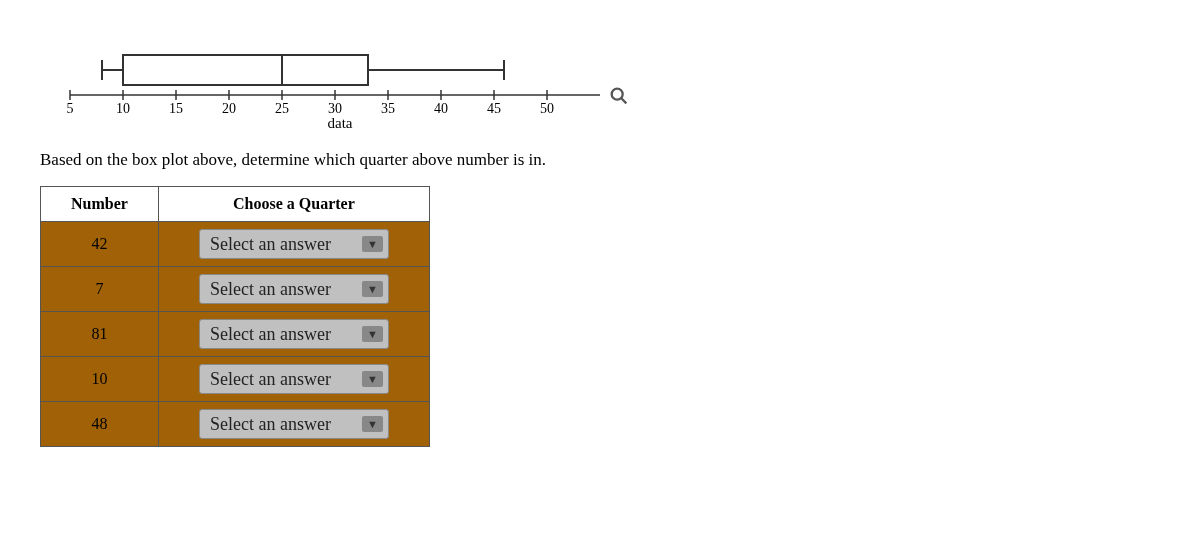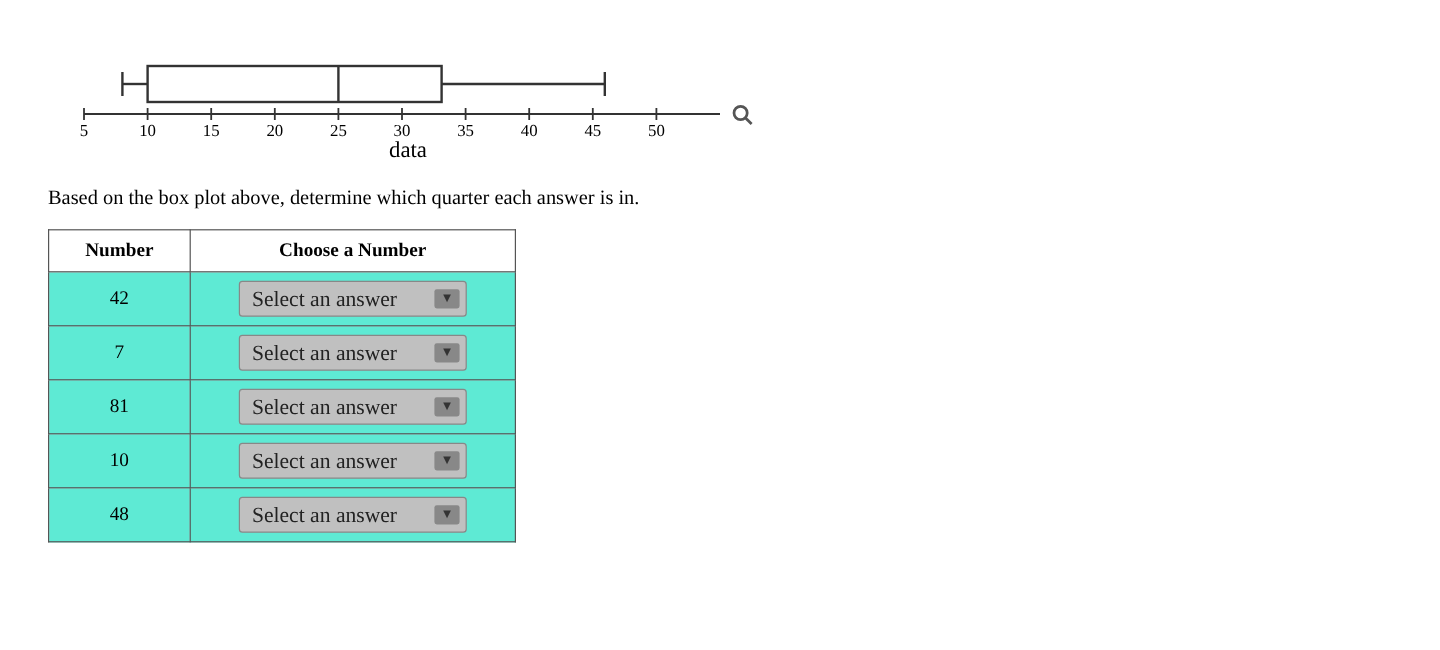--- a/index.html
+++ b/index.html
@@ -23,21 +23,21 @@
       width: 580px;
       margin-bottom: 8px;
     }
 
     .boxplot-svg {
       display: block;
     }
 
     .axis-label {
       font-family: serif;
-      font-size: 19px;
+      font-size: 15px;
       text-align: center;
       margin-left: 20px;
     }
 
     
     .instruction {
       font-family: serif;
       font-size: 17px;
       margin: 18px 0 16px 0;
     }
@@ -59,21 +59,21 @@
       text-align: center;
       margin-top: 43px;
     }
 
     .quarter-table td {
       border: 1.5px solid #555;
       padding: 7px 12px;
       text-align: center;
       font-family: serif;
       font-size: 16px;
-      background: #5eead4;
+      background: #a16207;
     }
 
     .number-cell {
       width: 100px;
     }
 
     .select-cell {
       width: 230px;
     }
 
@@ -181,27 +181,27 @@
     <div class="axis-label">data</div>
 
     <div class="search-icon-container" style="position:absolute; right:-10px; top:55px;">
       <svg class="search-icon" viewBox="0 0 24 24" fill="none" stroke="#555" stroke-width="2.5">
         <circle cx="10" cy="10" r="6"></circle>
         <line x1="14.5" y1="14.5" x2="20" y2="20"></line>
       </svg>
     </div>
   </div>
 
-  <p class="instruction">Based on the box plot above, determine which quarter each answer is in.</p>
+  <p class="instruction">Based on the box plot above, determine which quarter above number is in.</p>
 
   <table class="quarter-table">
     <thead>
       <tr>
         <th class="number-cell">Number</th>
-        <th class="select-cell">Choose a Number</th>
+        <th class="select-cell">Choose a Quarter</th>
       </tr>
     </thead>
     <tbody id="table-body">
     <tr>
           <td class="number-cell">42</td>
           <td class="select-cell"><div class="select-wrapper"><select class="answer-select"><option value="Select an answer">Select an answer</option><option value="1st Quarter">1st Quarter</option><option value="2nd Quarter">2nd Quarter</option><option value="3rd Quarter">3rd Quarter</option><option value="4th Quarter">4th Quarter</option></select></div></td>
         </tr>
         <tr>
           <td class="number-cell">7</td>
           <td class="select-cell"><div class="select-wrapper"><select class="answer-select"><option value="Select an answer">Select an answer</option><option value="1st Quarter">1st Quarter</option><option value="2nd Quarter">2nd Quarter</option><option value="3rd Quarter">3rd Quarter</option><option value="4th Quarter">4th Quarter</option></select></div></td>

